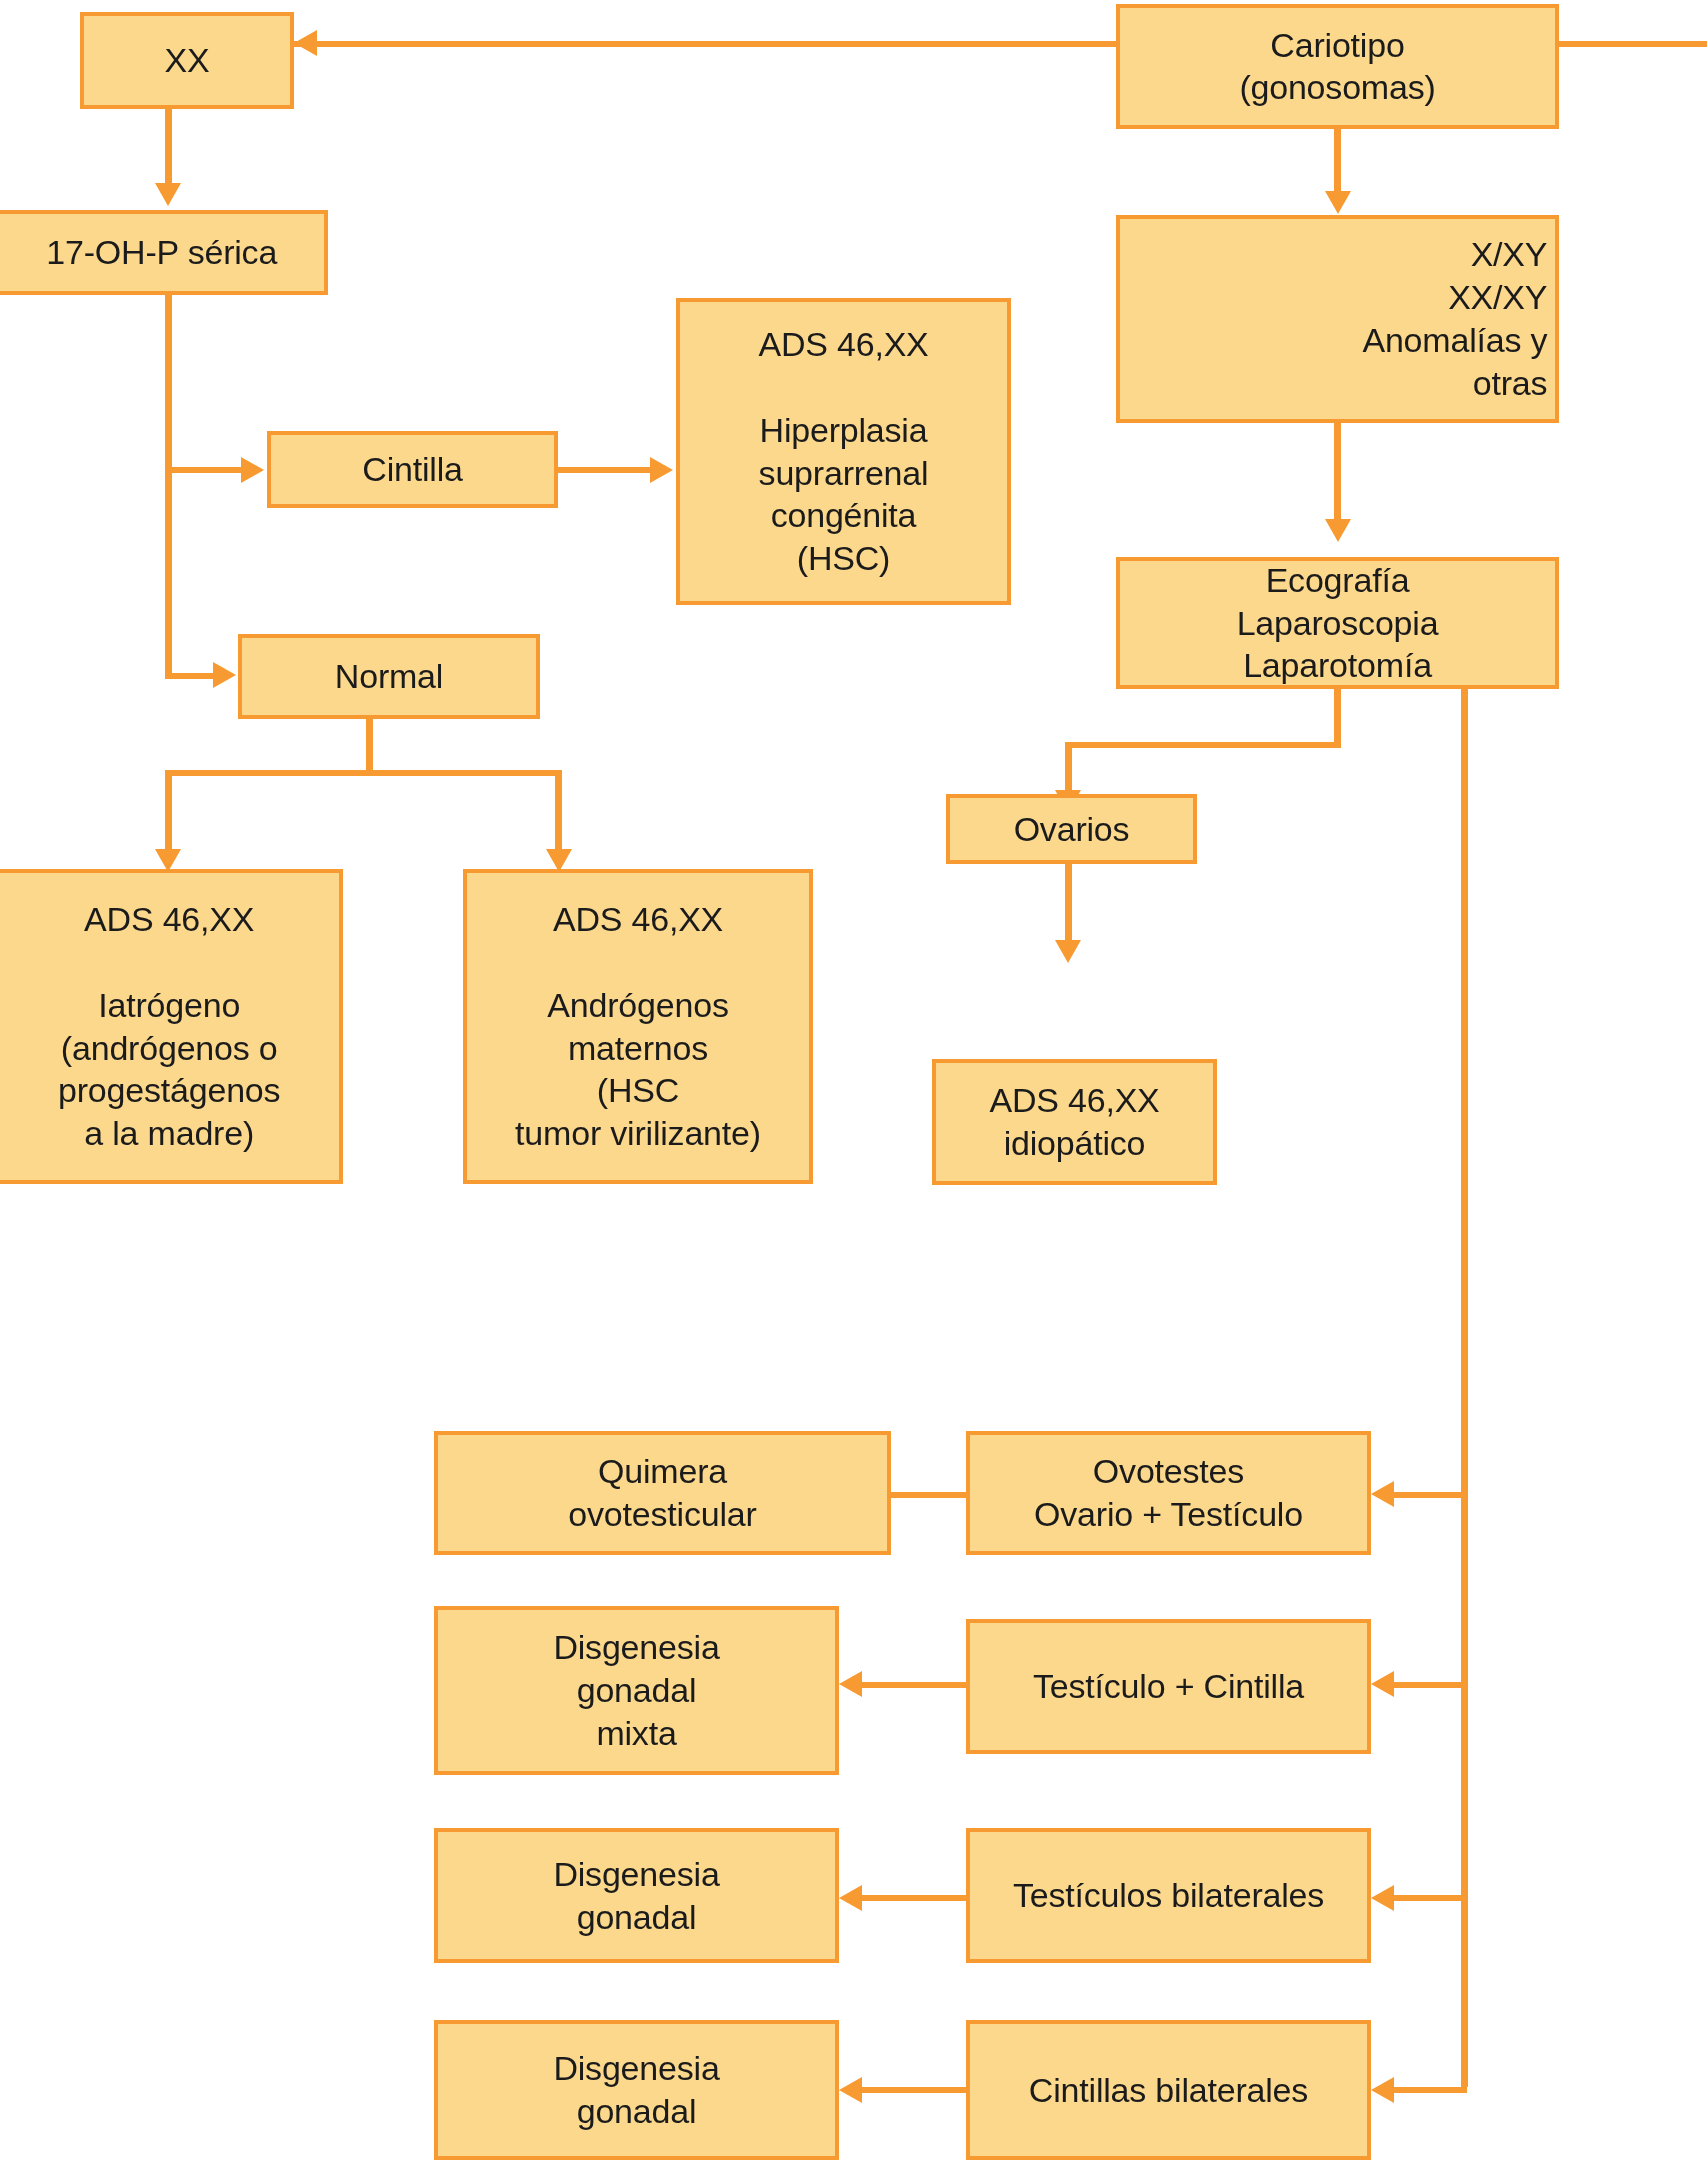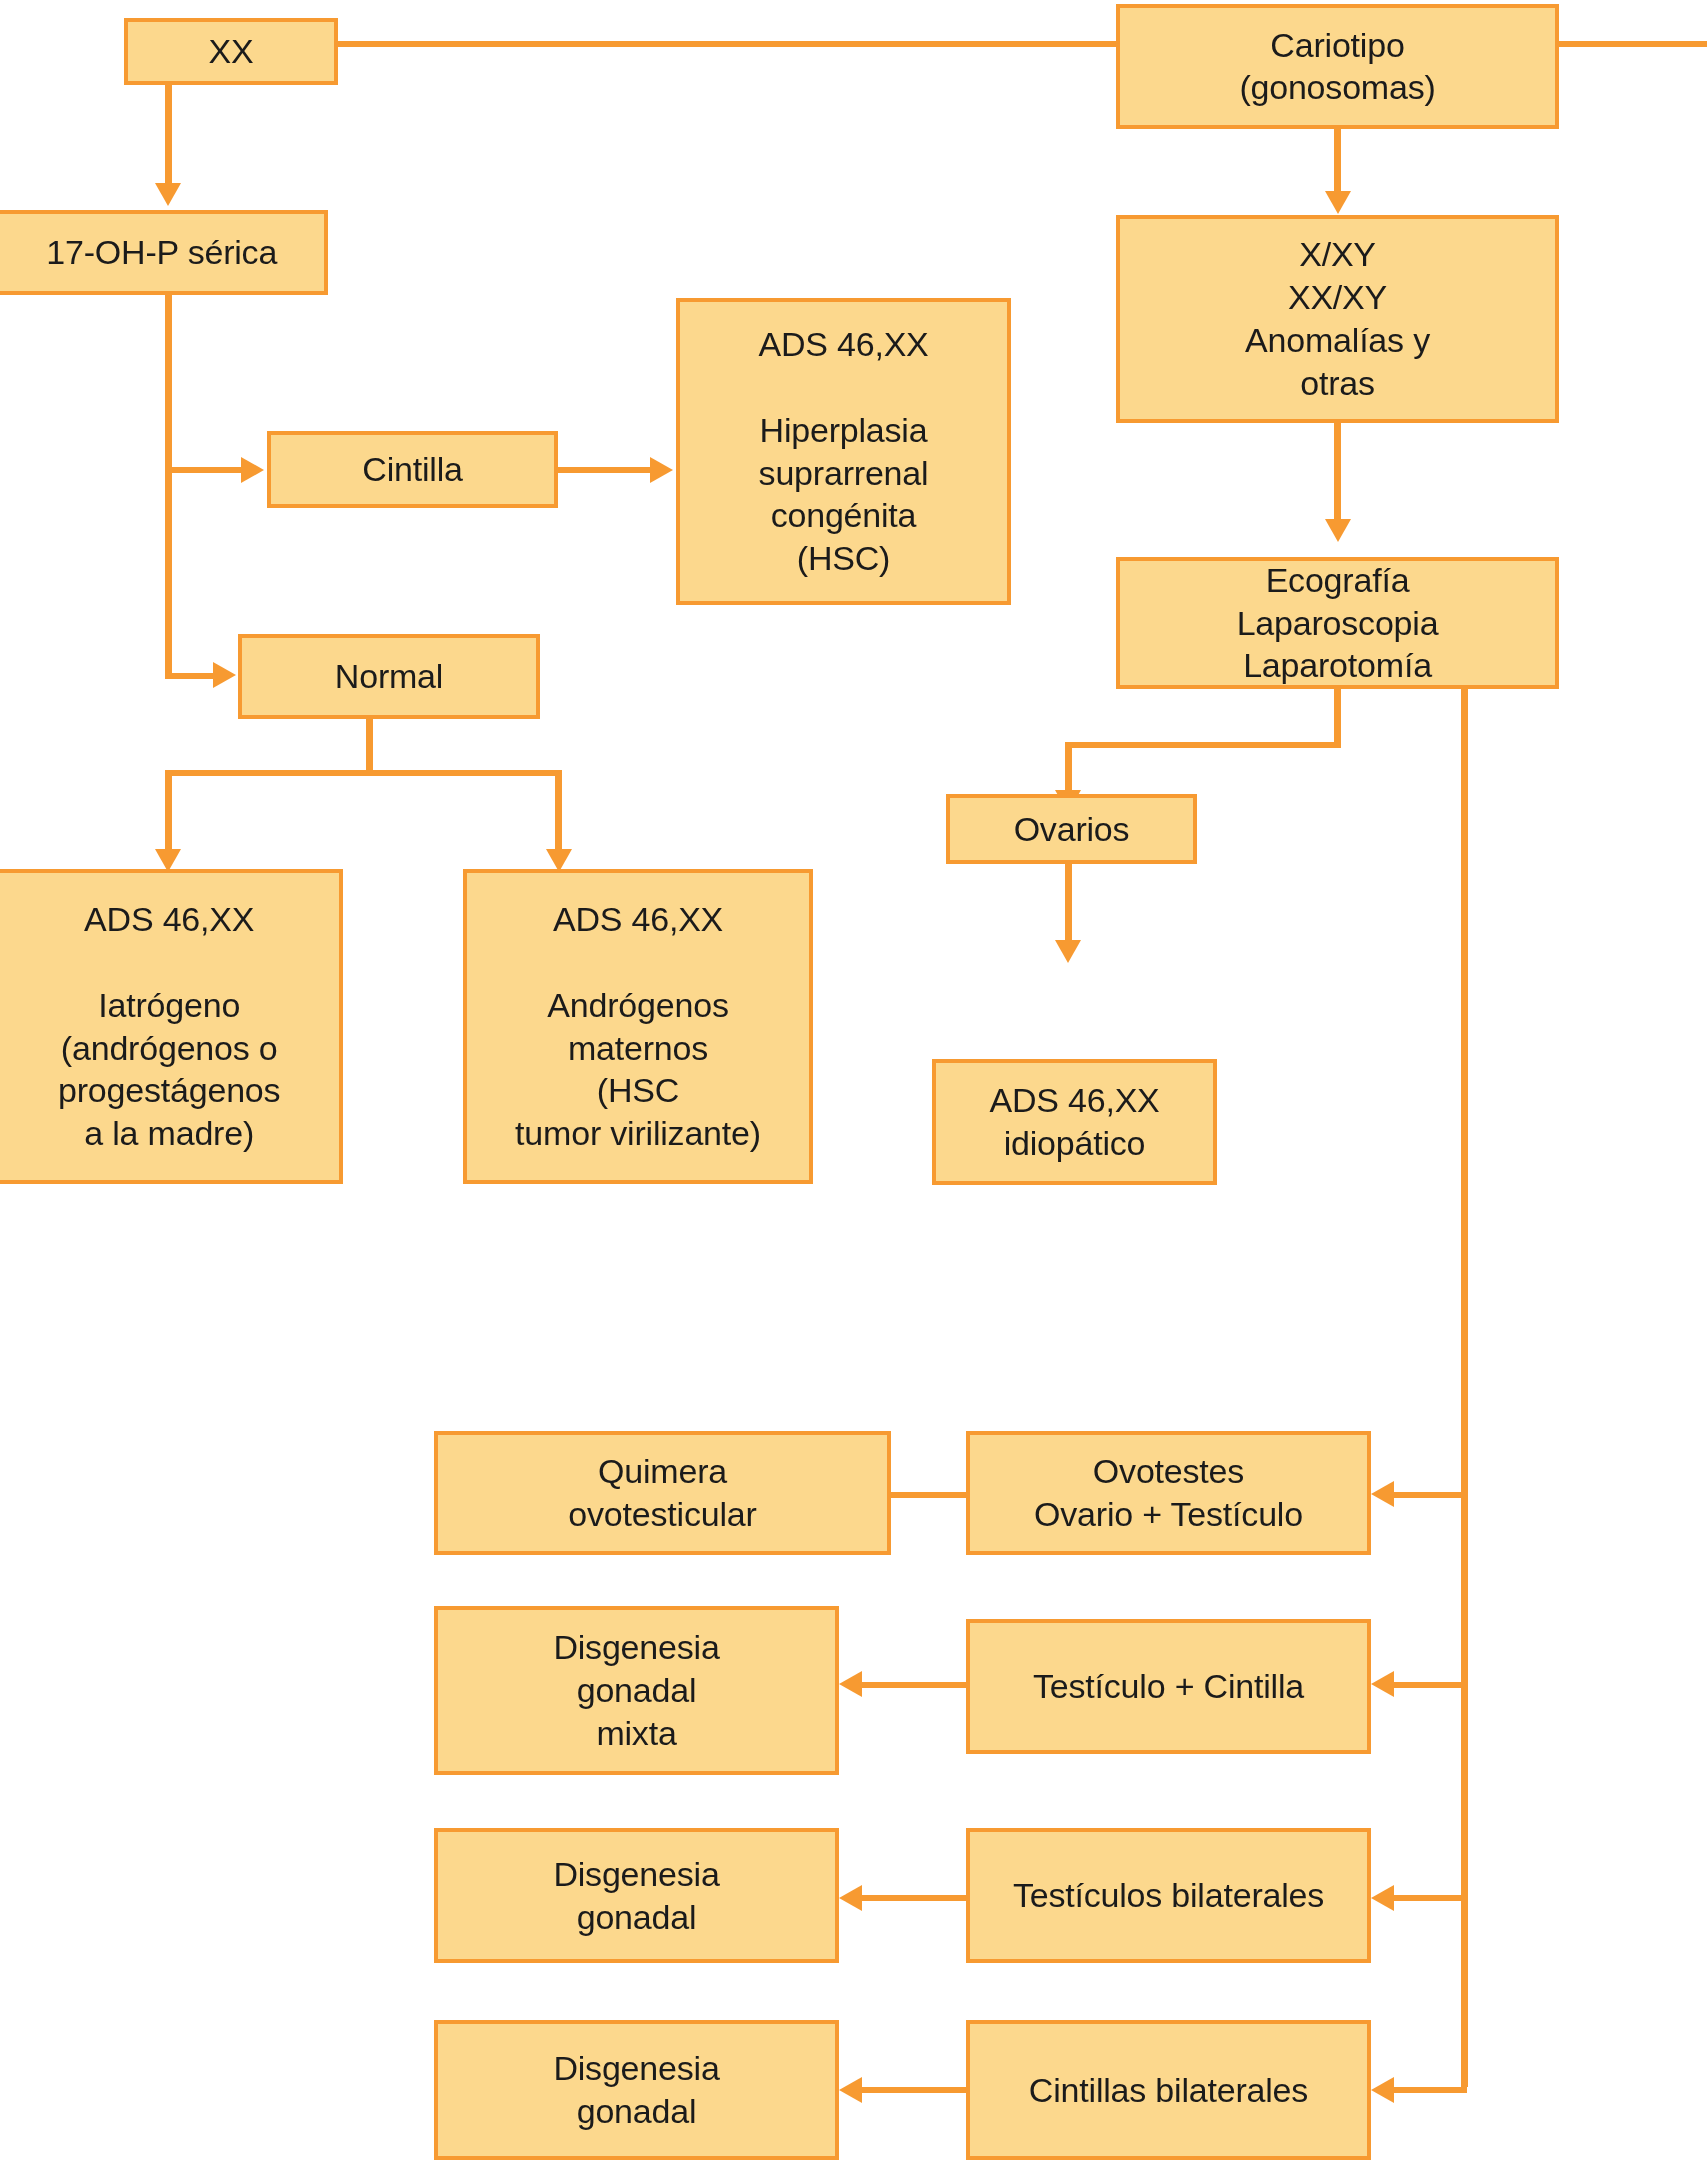--- a/index.html
+++ b/index.html
@@ -92,34 +92,34 @@
 <div class="ln h" style="left:1394px;top:1895px;width:73px;"></div>
 <div class="arrow left" style="left:1371px;top:1885px;"></div>
 <div class="ln h" style="left:862px;top:1895px;width:104px;"></div>
 <div class="arrow left" style="left:839px;top:1885px;"></div>
 
 <div class="ln h" style="left:1394px;top:2087px;width:73px;"></div>
 <div class="arrow left" style="left:1371px;top:2077px;"></div>
 <div class="ln h" style="left:862px;top:2087px;width:104px;"></div>
 <div class="arrow left" style="left:839px;top:2077px;"></div>
 
-<div class="node" style="left:80px;top:18px;width:214px;height:67px;margin-left:44px;">
+<div class="node" style="left:80px;top:12px;width:214px;height:97px;">
   <span class="txt">XX</span>
 </div>
 
 <div class="node" style="left:1116px;top:3.9px;width:443px;height:125px;">
   <span class="txt">Cariotipo
 (gonosomas)</span>
 </div>
 
 <div class="node" style="left:-4.8px;top:210px;width:333px;height:85px;">
   <span class="txt">17-OH-P sérica</span>
 </div>
 
-<div class="node" style="left:1116px;top:215px;width:443px;height:208px;">
+<div class="node" style="left:1116px;top:215px;width:443px;height:208px;text-align:right;">
   <span class="txt">X/XY
 XX/XY
 Anomalías y
 otras</span>
 </div>
 
 <div class="node" style="left:267px;top:431px;width:291px;height:77px;">
   <span class="txt">Cintilla</span>
 </div>
 

